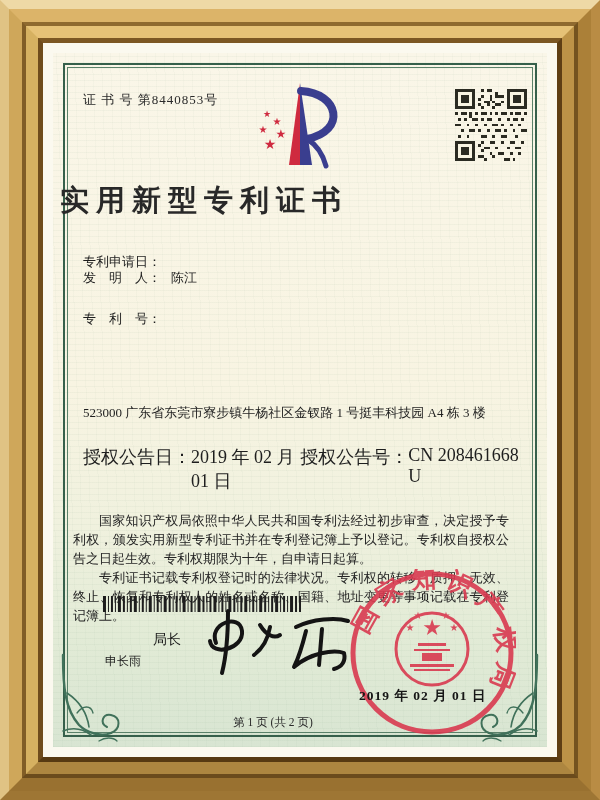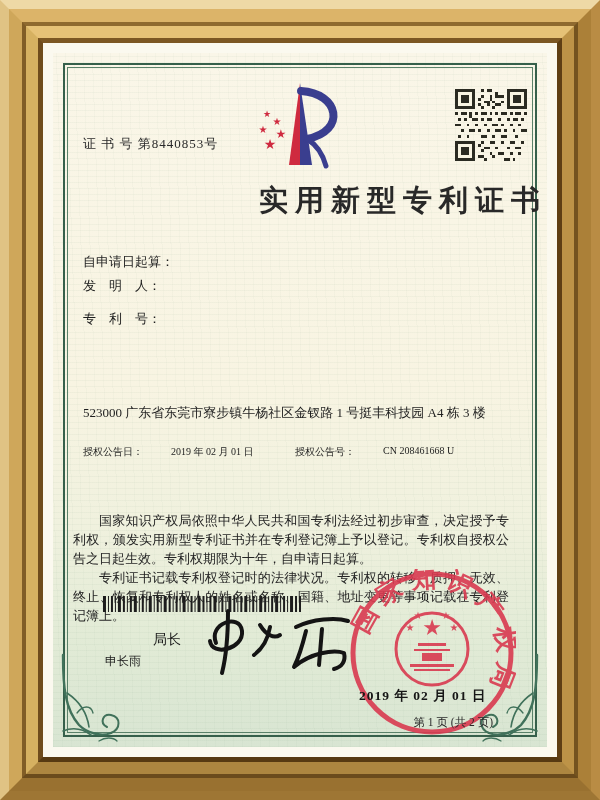--- a/index.html
+++ b/index.html
@@ -18,41 +18,41 @@
          background:linear-gradient(180deg,#faf6e8 0%,#f8f4e2 48%,#f0f1de 68%,#e2ebd6 84%,#d8e5d2 100%);}
   .guilloche{position:absolute;inset:0;pointer-events:none;background:
      repeating-linear-gradient(0deg,rgba(110,150,120,0.06) 0 1px,transparent 1px 6px),
      repeating-linear-gradient(88deg,rgba(110,150,120,0.04) 0 1px,transparent 1px 9px);}
   .border-outer{position:absolute;inset:10px;border:2px solid #36604b;}
   .border-inner{position:absolute;inset:14px;border:1px solid #5a8169;}
   .corner{position:absolute;width:92px;height:92px;bottom:2px;}
   .corner.left{left:2px;}
   .corner.right{right:2px;transform:scaleX(-1);}
   
-  .cert-no{position:absolute;left:30px;top:38px;font-size:13px;letter-spacing:1px;color:#2a2a2a;margin-top:44px;}
+  .cert-no{position:absolute;left:30px;top:38px;font-size:13px;letter-spacing:1px;color:#2a2a2a;}
   .logo{position:absolute;left:190px;top:26px;}
   .qr{position:absolute;left:402px;top:36px;}
-  .title{position:absolute;left:0;top:128px;width:100%;text-align:right;
+  .title{position:absolute;left:0;top:128px;width:100%;text-align:left;
          font-size:29px;font-weight:bold;letter-spacing:7px;text-indent:7px;color:#282828;}
   .row{position:absolute;left:30px;width:438px;display:flex;font-size:13px;line-height:17px;color:#1e1e1e;}
   .flabel{flex:0 0 88px;white-space:nowrap;}
   .fvalue{flex:1;word-break:break-all;}
-  .grant-row{position:absolute;left:30px;top:392px;width:438px;display:flex;font-size:10px;color:#1e1e1e;}
+  .grant-row{position:absolute;left:30px;top:392px;width:438px;display:flex;font-size:18px;color:#1e1e1e;}
   .grant-row .v1{width:124px;}
   .grant-row .l2{white-space:nowrap;}
   .body-text{position:absolute;left:20px;top:414px;width:436px;font-size:13px;line-height:19px;
              text-align:justify;color:#242424;margin-top:44px;}
   .body-text p{margin:0;text-indent:2em;}
   .barcode{position:absolute;left:50px;top:543px;}
   .sig-role{position:absolute;left:52px;top:578px;font-size:14px;color:#1c1c1c;margin-left:48px;}
   .sig-name{position:absolute;left:52px;top:600px;font-size:12px;color:#1c1c1c;}
   .signature{position:absolute;left:135px;top:552px;}
   .seal{position:absolute;left:295px;top:516px;opacity:.9;}
   .seal-date{position:absolute;left:306px;top:634px;font-size:13.5px;font-weight:bold;color:#161616;letter-spacing:1px;}
-  .footer{position:absolute;left:0;top:662px;width:440px;text-align:right;font-size:11.5px;color:#2a2a2a;}
+  .footer{position:absolute;left:0;top:662px;width:440px;text-align:center;font-size:11.5px;color:#2a2a2a;}
 </style>
 </head>
 <body>
 
 <div class="stage">
 
   <div class="f f1"></div>
   <div class="f f2"></div>
   <div class="f f3"></div>
   <div class="f f4"></div>
@@ -116,24 +116,25 @@
         <rect x="2" y="2" width="3" height="3"></rect>
           <rect x="20" y="2" width="3" height="3"></rect>
           <rect x="2" y="20" width="3" height="3"></rect>
         <path d="M9 0h1v1h-1z M11 0h2v1h-2z M14 1h1v2h-1z M9 2h1v1h-1z M12 2h1v2h-1z M15 2h2v1h-2z M8 3h1v1h-1z M10 4h2v1h-2z M13 4h1v1h-1z M16 4h1v1h-1z M8 5h1v1h-1z M11 5h1v1h-1z M14 5h2v1h-2z M9 6h1v1h-1z M13 6h1v1h-1z M0 8h1v1h-1z M2 8h2v1h-2z M5 8h1v2h-1z M7 8h1v1h-1z M9 8h2v1h-2z M12 8h1v1h-1z M14 8h1v1h-1z M16 8h2v1h-2z M19 8h1v1h-1z M21 8h2v1h-2z M24 8h1v1h-1z M1 10h1v1h-1z M3 10h1v1h-1z M6 10h2v1h-2z M9 10h1v1h-1z M11 10h2v1h-2z M15 10h1v1h-1z M18 10h1v1h-1z M20 10h2v1h-2z M23 10h1v1h-1z M0 12h2v1h-2z M4 12h1v1h-1z M7 12h1v1h-1z M10 12h1v1h-1z M13 12h2v1h-2z M16 12h1v1h-1z M19 12h1v1h-1z M22 12h1v1h-1z M2 14h1v1h-1z M5 14h2v1h-2z M8 14h1v1h-1z M11 14h1v1h-1z M14 14h2v1h-2z M17 14h1v1h-1z M20 14h1v1h-1z M23 14h2v1h-2z M1 16h1v1h-1z M4 16h1v1h-1z M9 16h2v1h-2z M13 16h1v1h-1z M16 16h2v1h-2z M21 16h1v1h-1z M9 18h1v1h-1z M12 18h2v1h-2z M16 18h1v1h-1z M19 18h2v1h-2z M23 18h1v1h-1z M8 19h1v1h-1z M10 20h2v1h-2z M14 20h1v1h-1z M18 20h1v1h-1z M21 20h2v1h-2z M9 21h1v1h-1z M12 22h1v1h-1z M15 22h2v1h-2z M19 22h1v1h-1z M22 22h1v1h-1z M8 23h2v1h-2z M13 23h1v1h-1z M10 24h1v1h-1z M17 24h2v1h-2z M20 24h1v1h-1z"></path>
       </g>
     </svg>
 
     <div class="title">实用新型专利证书</div>
 
     <div class="row" style="top:200px">
-      <span class="flabel">自申请日起算：</span>
-    </div>
-    <div class="row" style="top:224px">
+      <span class="flabel">专利申请日：</span>
+    </div>
+    <div class="row" style="top:216px">
       <span class="flabel">发　明　人：</span>
+      <span class="fvalue">陈江</span>
     </div>
     <div class="row" style="top:257px">
       <span class="flabel">专　利　号：</span>
     </div>
     <div class="row" style="top:351px">
       <span class="fvalue">523000 广东省东莞市寮步镇牛杨社区金钗路 1 号挺丰科技园 A4 栋 3 楼</span>
     </div>
 
     <div class="grant-row">
       <span class="flabel">授权公告日：</span>

